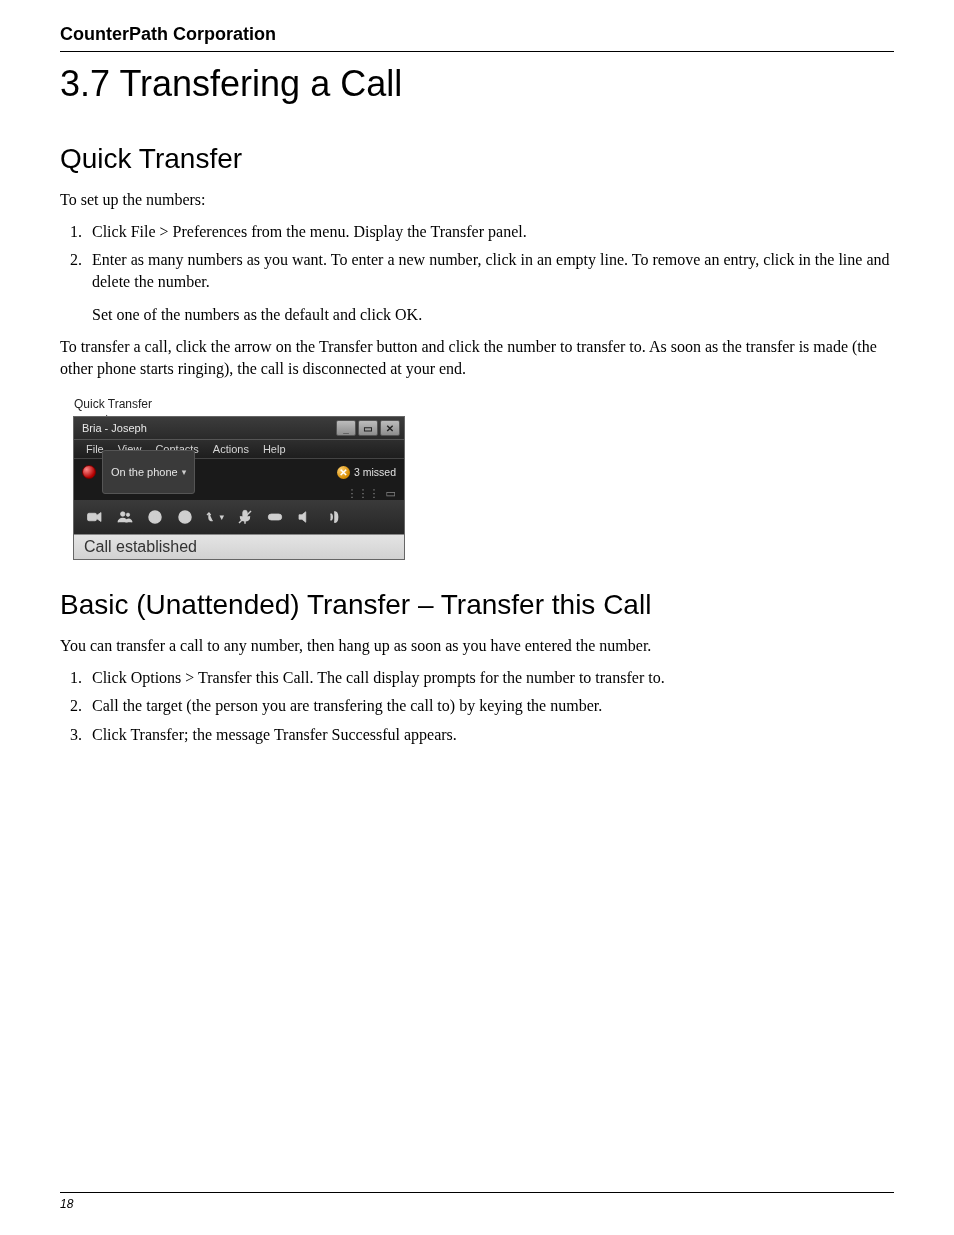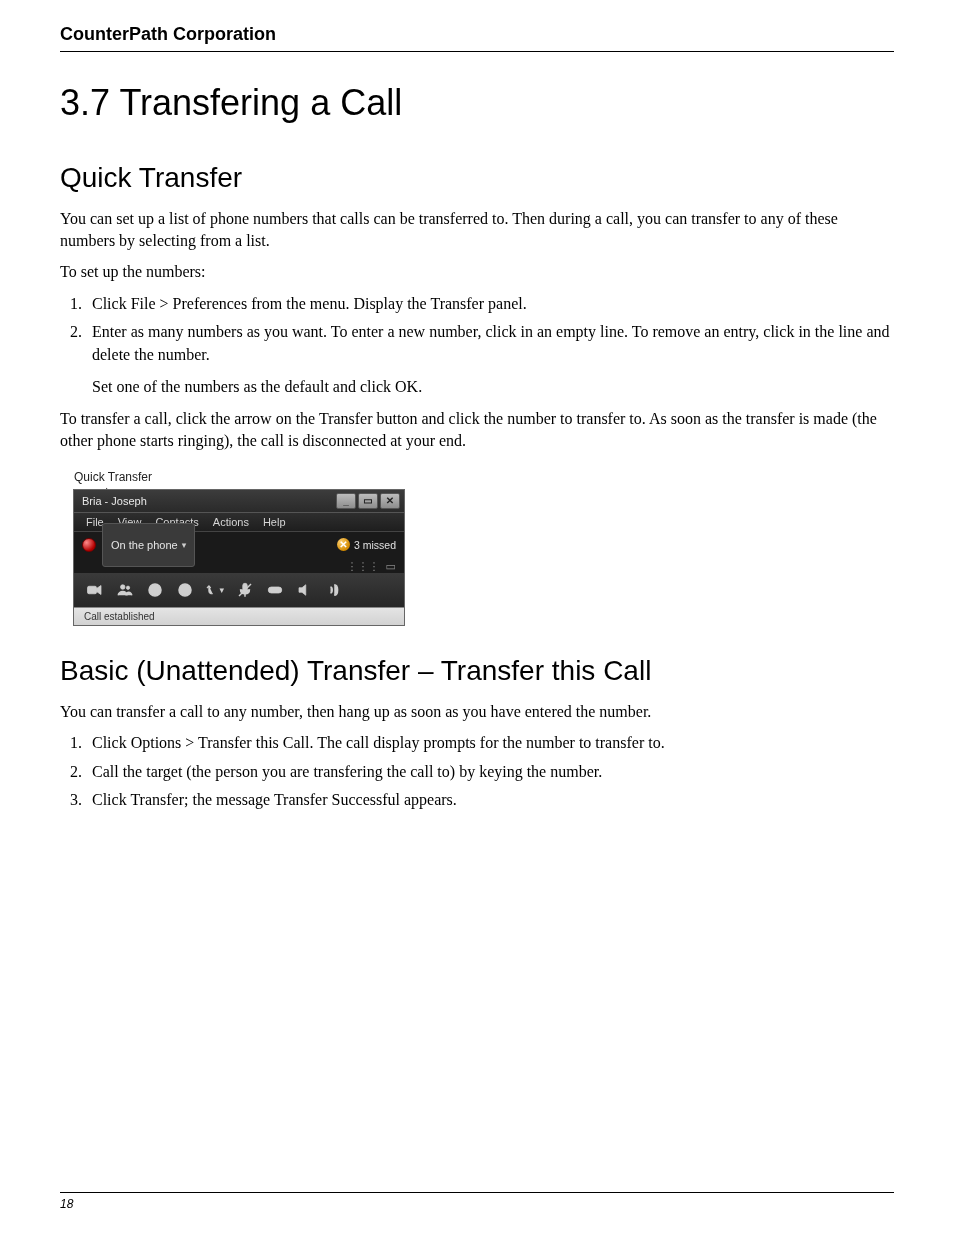--- a/index.html
+++ b/index.html
@@ -20,21 +20,21 @@
     font-family: Arial, Helvetica, sans-serif;
     font-weight: bold;
     font-size: 18px;
     padding-bottom: 6px;
     border-bottom: 1.5px solid #000;
   }
   h1.title {
     font-family: Arial, Helvetica, sans-serif;
     font-weight: 400;
     font-size: 36px;
-    margin: 30px 0 38px 0;
+    margin: 11px 0 38px 0;
   }
   h2.section {
     font-family: Arial, Helvetica, sans-serif;
     font-weight: 400;
     font-size: 28px;
     margin: 30px 0 14px 0;
   }
   p.body {
     font-size: 16px;
     line-height: 1.35;
@@ -157,21 +157,21 @@
     color: #cfcfcf;
     font-size: 15px;
     display: flex; align-items: center; justify-content: center;
     width: 18px; height: 18px;
   }
   .toolbar .tb-icon svg { width: 18px; height: 18px; }
   .toolbar .tb-icon svg * { fill: #cfcfcf; stroke: #cfcfcf; }
   .call-status {
     background: linear-gradient(#e4e4e4,#d2d2d2);
     color: #333;
-    font-size: 10px;
+    font-size: 16px;
     padding: 3px 10px;
     border-top: 1px solid #888;
   }
 
   
   .leader {
     position: absolute;
     pointer-events: none;
   }
 
@@ -193,21 +193,20 @@
 </head>
 <body>
 
 <div class="page">
   <div class="running-head">CounterPath Corporation</div>
 
   <h1 class="title">3.7 Transfering a Call</h1>
 
   <h2 class="section">Quick Transfer</h2>
 
-  <p class="body">You can set up a list of phone numbers that calls can be transferred to. Then during a call, you can transfer to any of these numbers by selecting from a list.</p>
   <p class="body">To set up the numbers:</p>
 
   <ol class="steps">
     <li>Click File &gt; Preferences from the menu. Display the Transfer panel.</li>
     <li>
       <span>Enter as many numbers as you want. To enter a new number, click in an empty line. To remove an entry, click in the line and delete the number.</span>
       <div class="step-sub">Set one of the numbers as the default and click OK.</div>
     </li>
   </ol>
 

